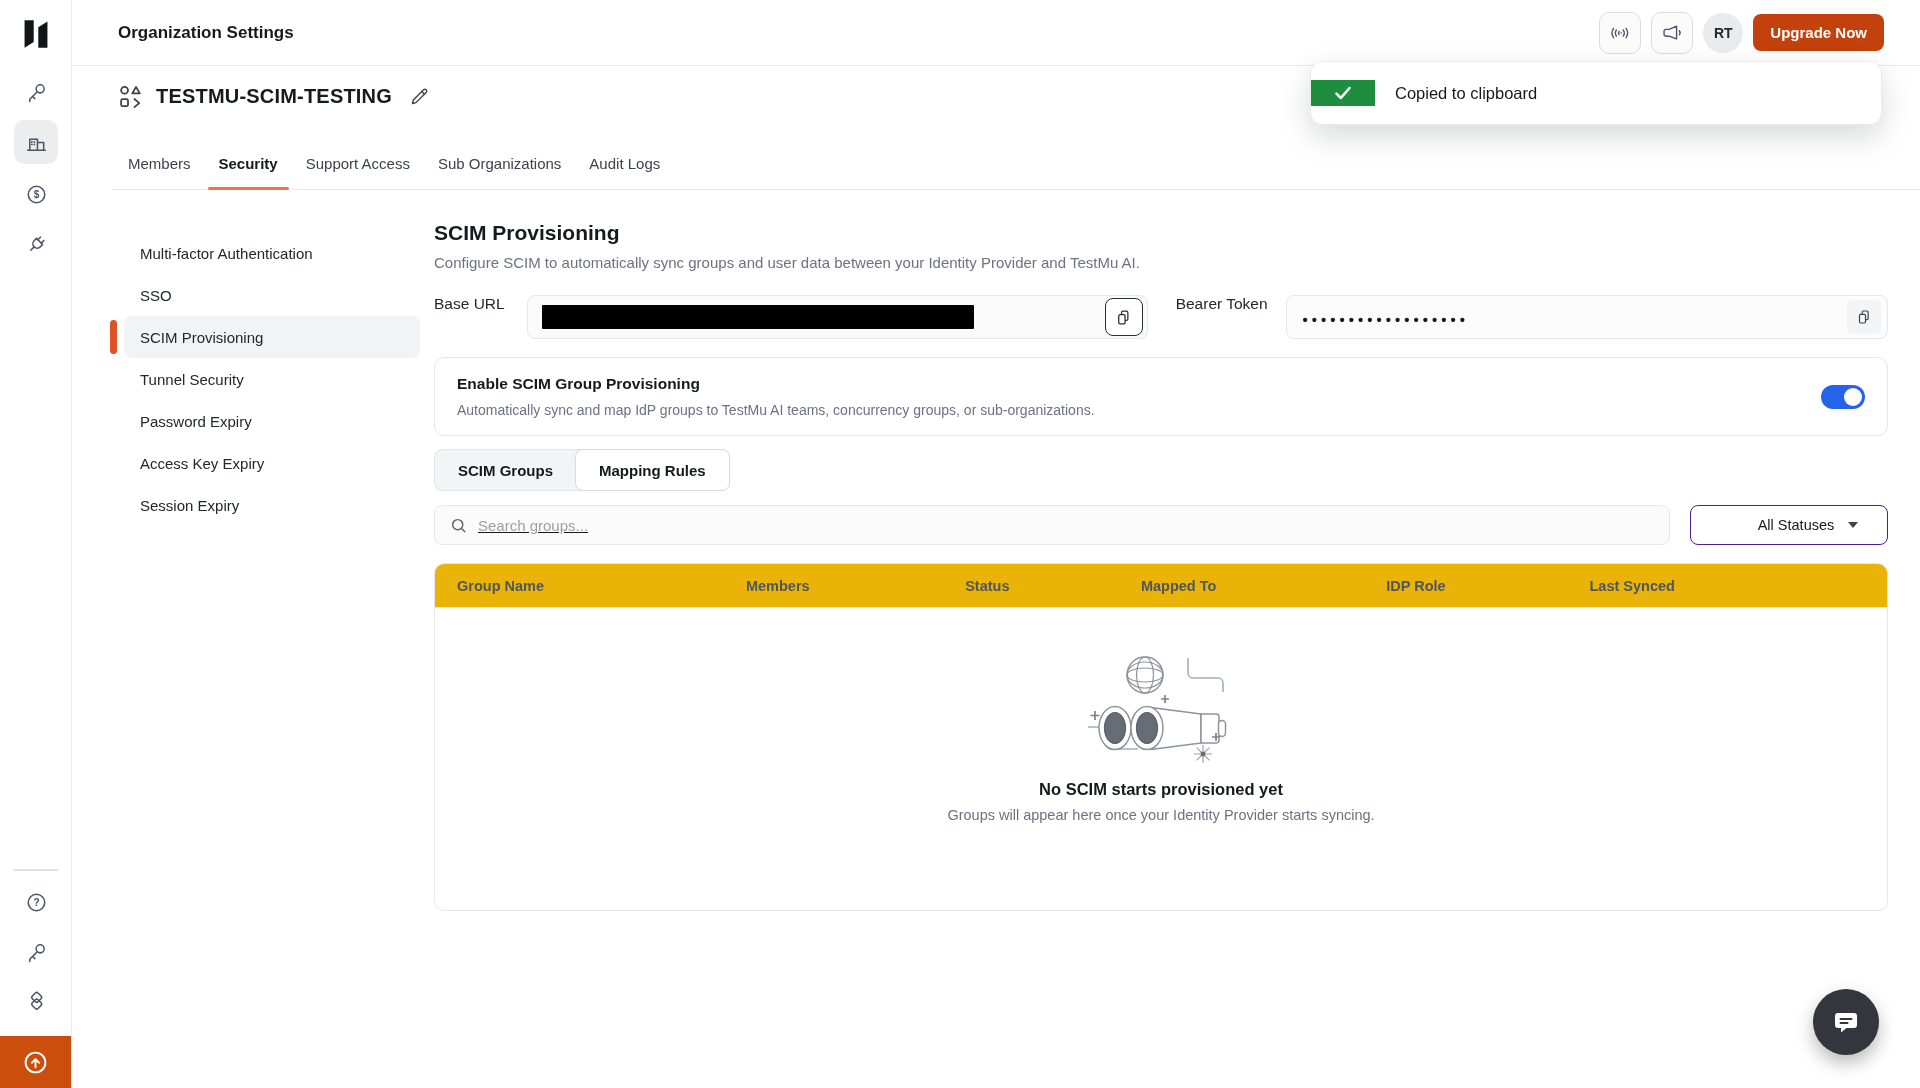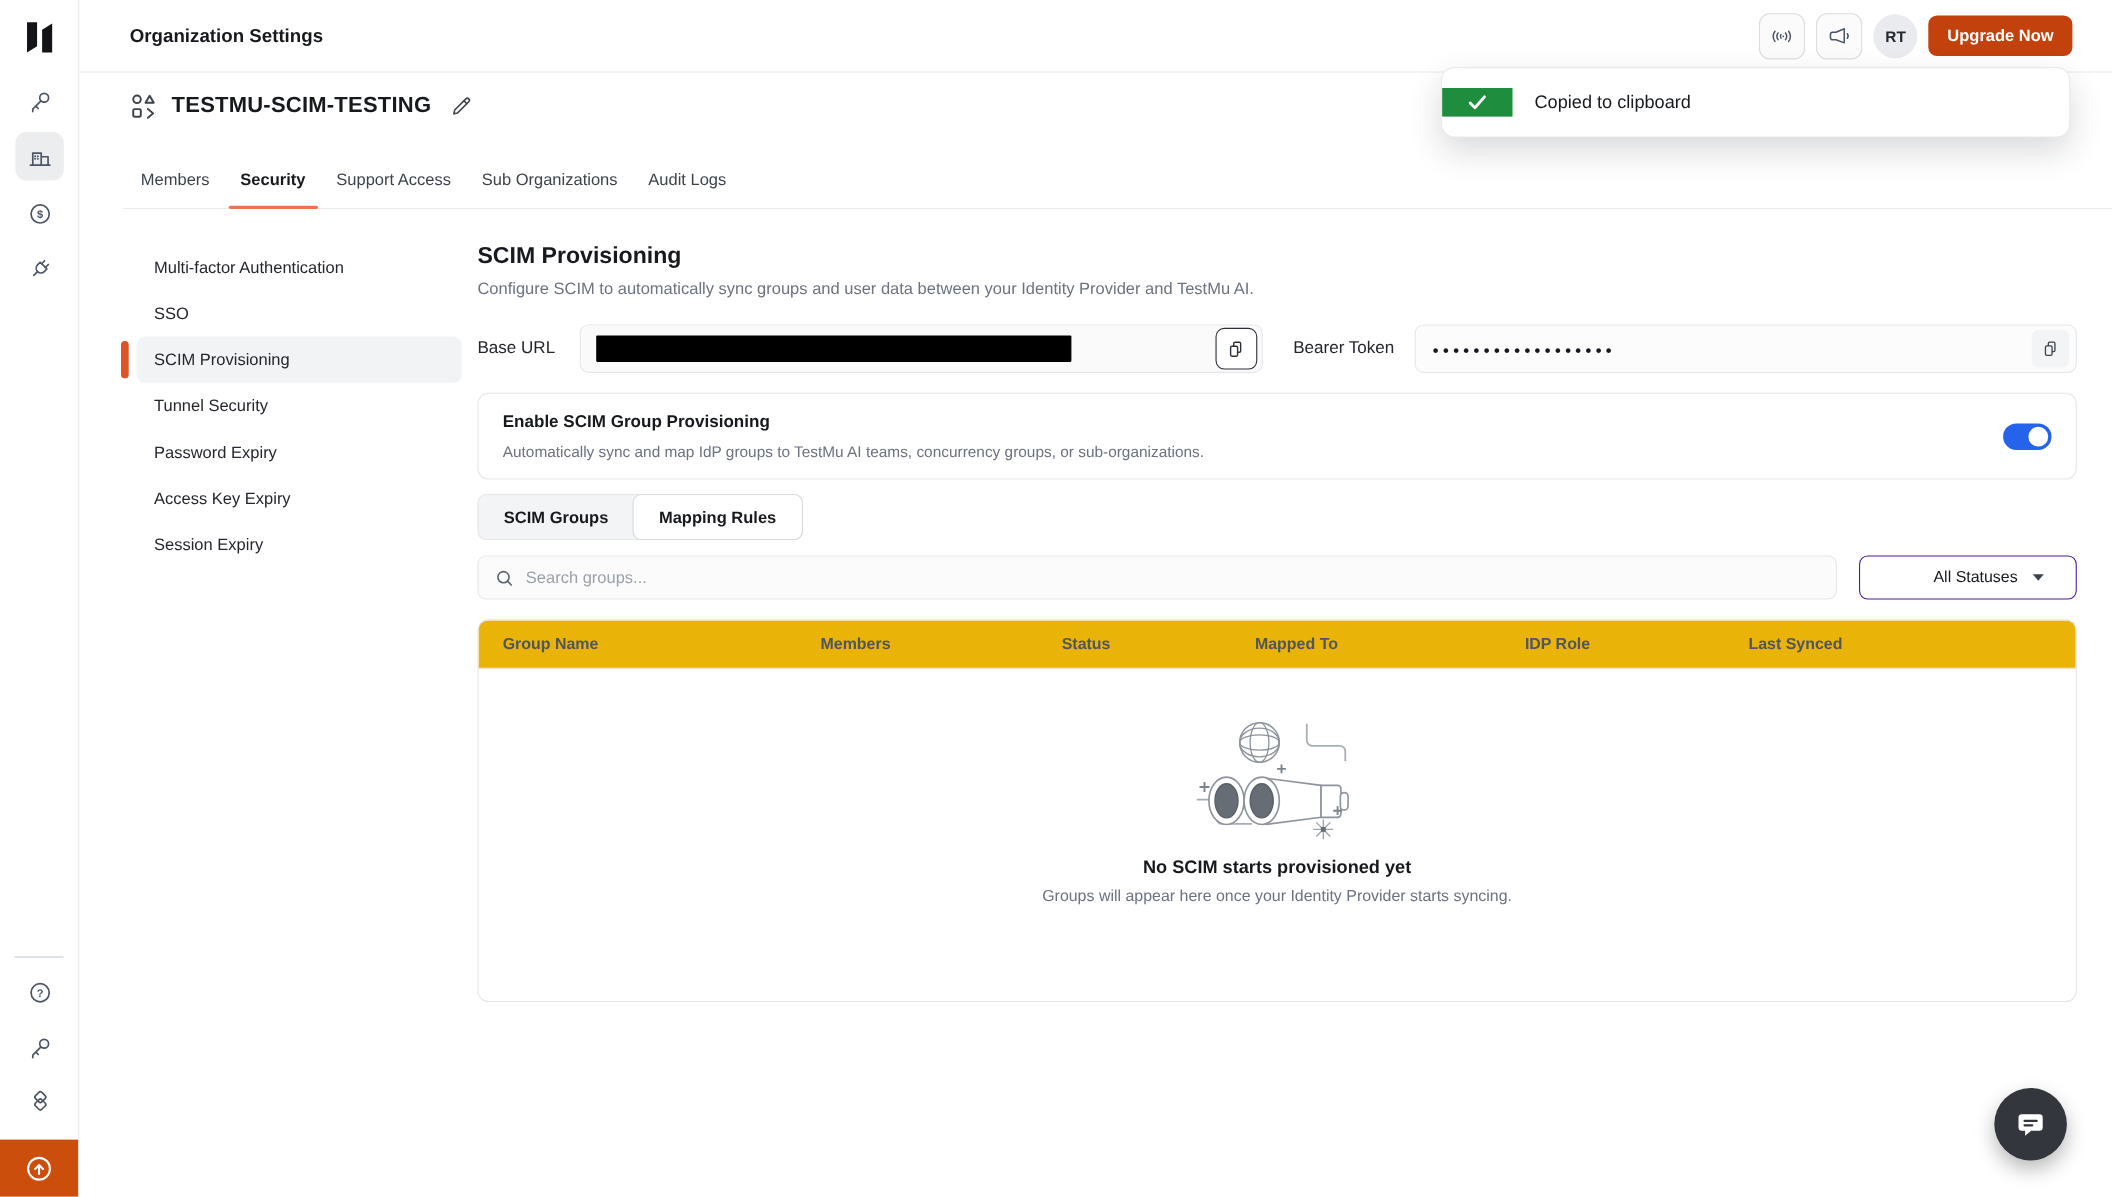--- a/index.html
+++ b/index.html
@@ -77,37 +77,37 @@
     position:relative; padding:0 14px; display:flex; align-items:center;
     font-size:15px; color:#3C434B; cursor:pointer; white-space:nowrap;
   }
   .tab.active { color:#16191D; font-weight:600; }
   .tab.active::after {
     content:""; position:absolute; left:3px; right:3px; bottom:-1px; height:3px;
     background:var(--tab-underline); border-radius:2px;
   }
 
   
-  .subnav { position:absolute; left:124px; top:222px; width:296px; }
+  .subnav { position:absolute; left:124px; top:232px; width:296px; }
   .subnav-item {
     position:relative; height:42px; display:flex; align-items:center; padding:0 16px;
     font-size:15px; color:#23272D; border-radius:8px; cursor:pointer; white-space:nowrap;
   }
   .subnav-item.active { background:#F2F3F5; }
   .subnav-item.active::before {
     content:""; position:absolute; left:-14px; top:4px; bottom:4px; width:7px;
     border-radius:4px; background:var(--subnav-accent);
   }
 
   
   .main { position:absolute; left:434px; width:1454px; top:221px; }
   .scim-title { font-size:21px; font-weight:700; color:#16191D; }
   .scim-desc { margin-top:9px; font-size:15px; color:#6B7280; }
 
-  .cred-row { margin-top:24px; display:flex; align-items:center; }
+  .cred-row { margin-top:24px; display:flex; }
   .cred-label { font-size:15.5px; color:#23272D; white-space:nowrap; }
   .base-field {
     width:621px; margin-left:22px; height:44px; background:#FAFAFB;
     border:1px solid #E5E7EB; border-radius:8px;
     display:flex; align-items:center; padding:0 4px 0 14px;
   }
   .redaction { height:24px; width:432px; background:#000; border-radius:1px; }
   .copy-btn {
     margin-left:auto; width:38px; height:38px; background:#fff;
     border:1.6px solid #2A2F36; border-radius:8px;
@@ -143,21 +143,21 @@
   }
   .seg {
     padding:0 23px; display:flex; align-items:center;
     font-size:15px; font-weight:600; color:#16191D; cursor:pointer; white-space:nowrap;
   }
   .seg.raised { background:#fff; border:1px solid #D7DADF; border-radius:8px; margin:-1px; }
 
   .search-row { margin-top:14px; display:flex; gap:20px; }
   .search {
     flex:1; height:40px; background:#FBFBFC; border:1px solid #E5E7EB; border-radius:8px;
-    display:flex; align-items:center; padding:0 14px; gap:10px;
+    display:flex; align-items:center; padding:0 14px; gap:10px;text-decoration:underline;
   }
   .search input {
     flex:1; border:none; background:transparent; outline:none;
     font-family:inherit; font-size:15px; color:#16191D;
   }
   .search input::placeholder { color:#9AA1A9; }
   .status-filter {
     width:198px; height:40px; background:#fff; border:1px solid #4c1d95; border-radius:8px;
     display:flex; align-items:center; justify-content:center; gap:14px;
     font-size:14.5px; font-weight:500; color:#16191D; cursor:pointer;padding-left:38px;

